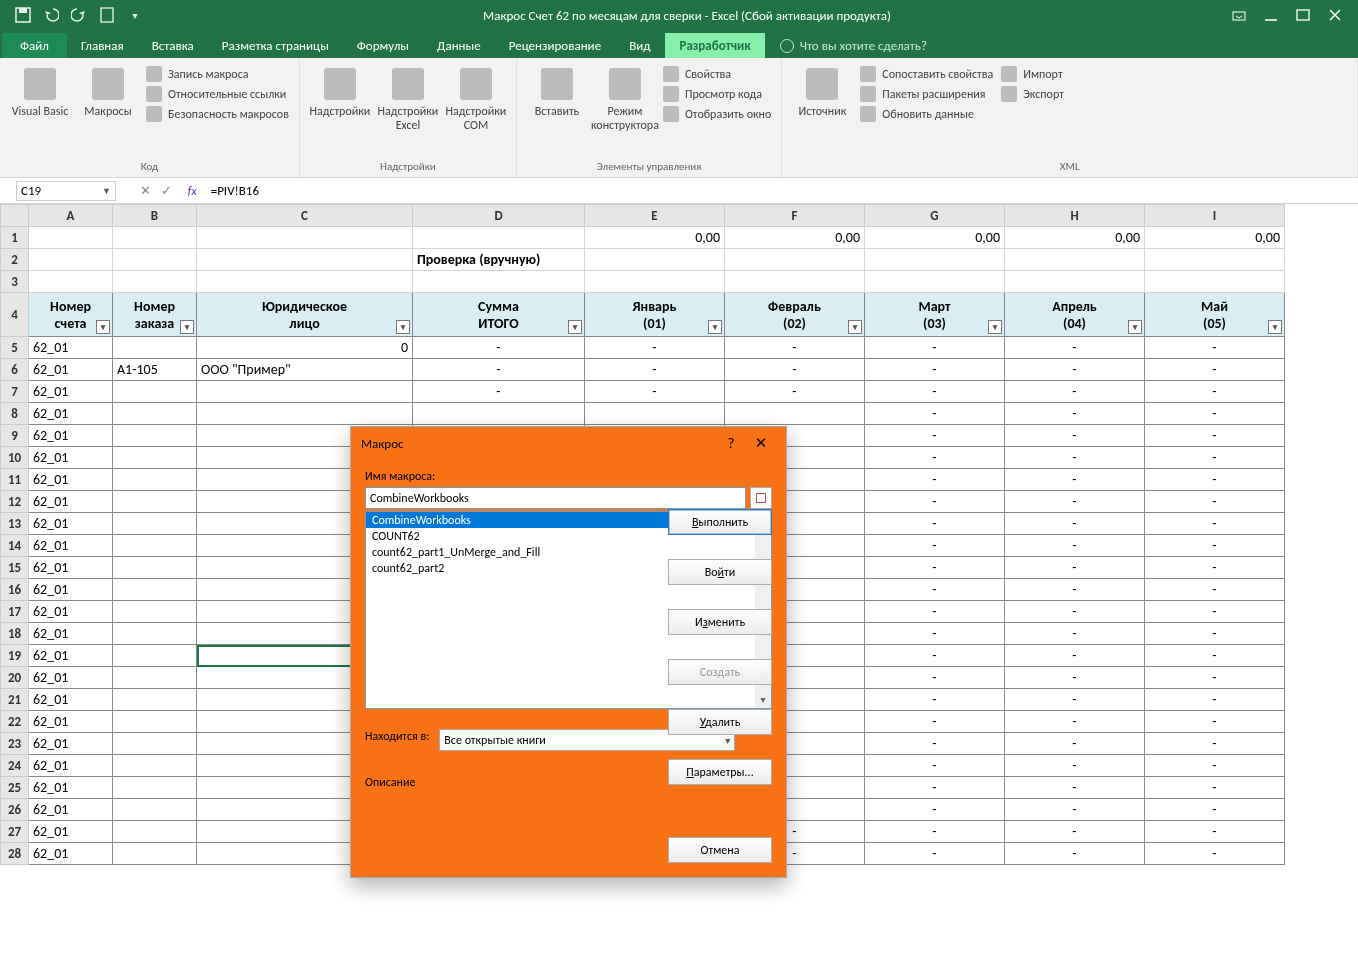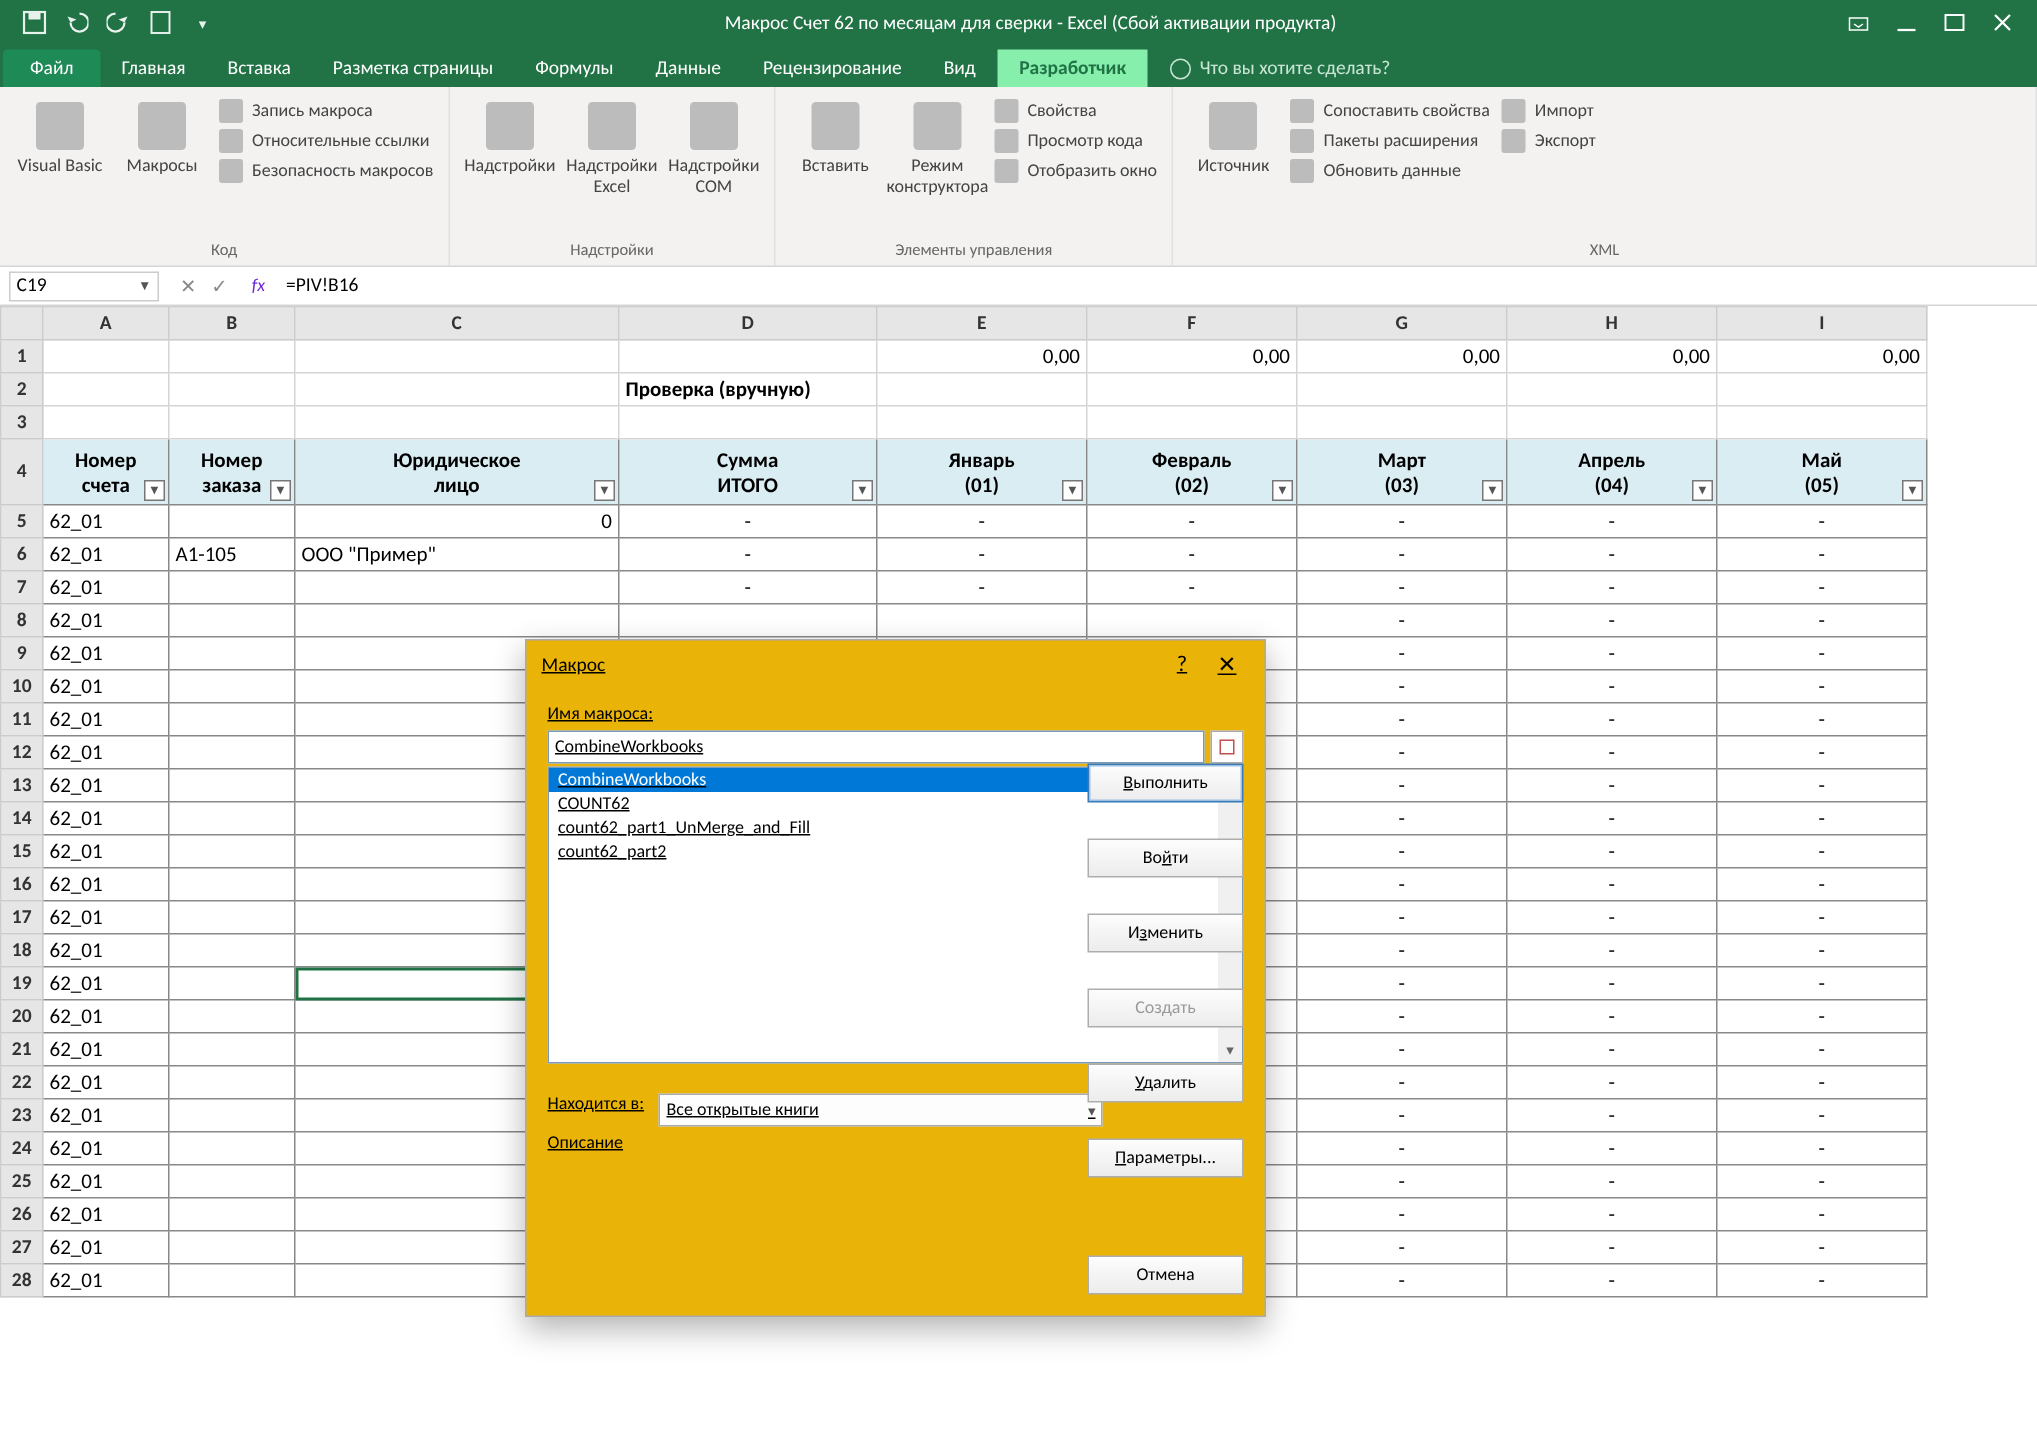--- a/index.html
+++ b/index.html
@@ -29,21 +29,21 @@
 .bigbtn { width:60px; display:flex; flex-direction:column; align-items:center; gap:4px; font-size:12px; color:#444; text-align:center; padding-top:6px; cursor:pointer; }
 .bigbtn .bicon { width:32px; height:32px; background:#8bb99a; border-radius:3px; }
 .bigbtn.grey .bicon { background:#bcbcbc; }
 .smlist { display:flex; flex-direction:column; gap:4px; font-size:12px; color:#444; padding-top:4px; }
 .smlist .row { display:flex; align-items:center; gap:6px; cursor:pointer; }
 .smlist .sic { width:16px; height:16px; background:#7aa88b; border-radius:2px; flex:none; }
 .smlist .sic.grey { background:#bcbcbc; }
 
 
 .fbar { height:26px; border-bottom:1px solid #d6d6d6; display:flex; align-items:center; font-size:13px; }
-.namebox { width:100px; border:1px solid #ccc; margin:2px 6px; height:20px; display:flex; align-items:center; justify-content:space-between; padding:0 4px; }
+.namebox { width:100px; border:1px solid #ccc; margin:2px 16px; height:20px; display:flex; align-items:center; justify-content:space-between; padding:0 4px; }
 .namebox .dd { font-size:9px; color:#555; }
 .fxbtns { display:flex; align-items:center; gap:10px; padding:0 8px; color:#888; }
 .fxbtns span { cursor:pointer; }
 .fxlabel { font-style:italic; color:#6d28d9; font-size:12px; padding:0 8px; }
 .fxinput { flex:1; padding:0 6px; }
 
 
 .grid { position:absolute; top:204px; left:0; right:0; bottom:0; overflow:hidden; font-size:14px; }
 table { border-collapse:collapse; table-layout:fixed; }
 .corner { width:28px; height:22px; background:#e6e6e6; border:1px solid #ccc; }
@@ -51,21 +51,21 @@
 .colhdr { background:#e6e6e6; border:1px solid #ccc; text-align:center; font-size:13px; color:#333; height:22px; }
 td.cell { border:1px solid #d4d4d4; height:22px; padding:0 4px; font-size:14px; color:#000; white-space:nowrap; overflow:hidden; }
 td.cell.r { text-align:right; }
 td.cell.c { text-align:center; }
 .thead td.cell { background:#d9edf2; border:1px solid #888; font-weight:600; text-align:center; position:relative; font-size:14px; }
 .filtbtn { width:14px; height:14px; border:1px solid #777; background:#fff; position:absolute; right:2px; bottom:2px; font-size:9px; line-height:12px; color:#555; text-align:center; }
 tr.data td.cell { border:1px solid #888; }
 .selcell { outline:2px solid #217346; outline-offset:-2px; }
 
 
-.dialog { position:absolute; left:350px; top:426px; width:494px; height:452px; background:#eab308; border:1px solid #aaa; box-shadow:0 8px 20px rgba(0,0,0,.3); font-size:12px;text-decoration:underline; }
+.dialog { position:absolute; left:350px; top:426px; width:437px; height:452px; background:#f97316; border:1px solid #aaa; box-shadow:0 8px 20px rgba(0,0,0,.3); font-size:12px; }
 .dlgtitle { height:32px; display:flex; align-items:center; padding:0 10px; font-size:13px; }
 .dlgtitle .t { flex:1; }
 .dlgtitle .hc { width:30px; text-align:center; font-size:15px; cursor:pointer; }
 .dlgbody { padding:10px 14px; }
 .dlglbl { font-size:12px; margin-bottom:4px; }
 .nmrow { display:flex; gap:4px; margin-bottom:2px; }
 .nminput { flex:1; border:1px solid #7a9ab8; background:#fff; height:22px; padding:0 4px; font-size:12px; }
 .refbtn { width:22px; height:22px; border:1px solid #aaa; background:#fdfdfd; display:flex; align-items:center; justify-content:center; }
 .refbtn .sq { width:10px; height:10px; border:1px solid #c0504d; }
 .mlist { border:1px solid #7a9ab8; background:#fff; height:198px; overflow:hidden; position:relative; }
@@ -652,21 +652,21 @@
           <span>▾</span>
         </div>
     </div>
     <div class="locrow">
       <span>Находится в:</span>
       <div class="locsel">
           <span>Все открытые книги</span>
           <span class="dd">▾</span>
         </div>
     </div>
-    <div class="dlglbl" style="margin-top:4px">Описание</div>
+    <div class="dlglbl" style="margin-top:24px">Описание</div>
   </div>
   <div class="rbtns">
     <button class="dbtn primary"><span class="underline-char">В</span><span>ыполнить</span></button>
     <button class="dbtn"><span>Во</span><span class="underline-char">й</span><span>ти</span></button>
     <button class="dbtn"><span>И</span><span class="underline-char">з</span><span>менить</span></button>
     <button class="dbtn disabled">Создать</button>
     <button class="dbtn"><span class="underline-char">У</span><span>далить</span></button>
     <button class="dbtn"><span class="underline-char">П</span><span>араметры...</span></button>
   </div>
   <div class="cnclrow">

